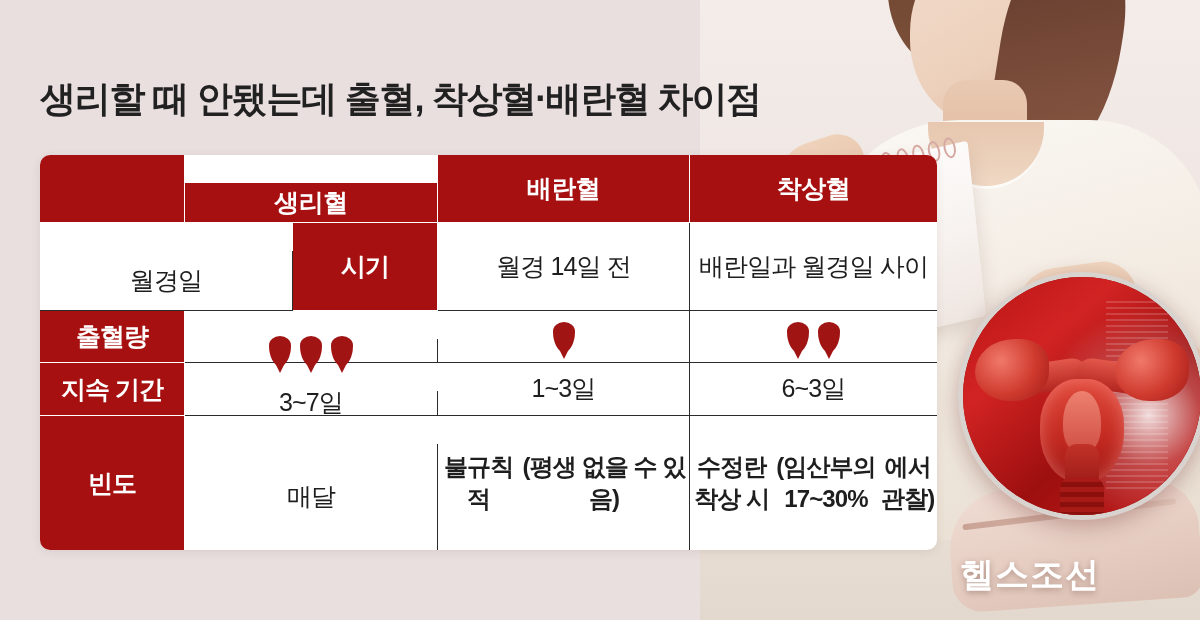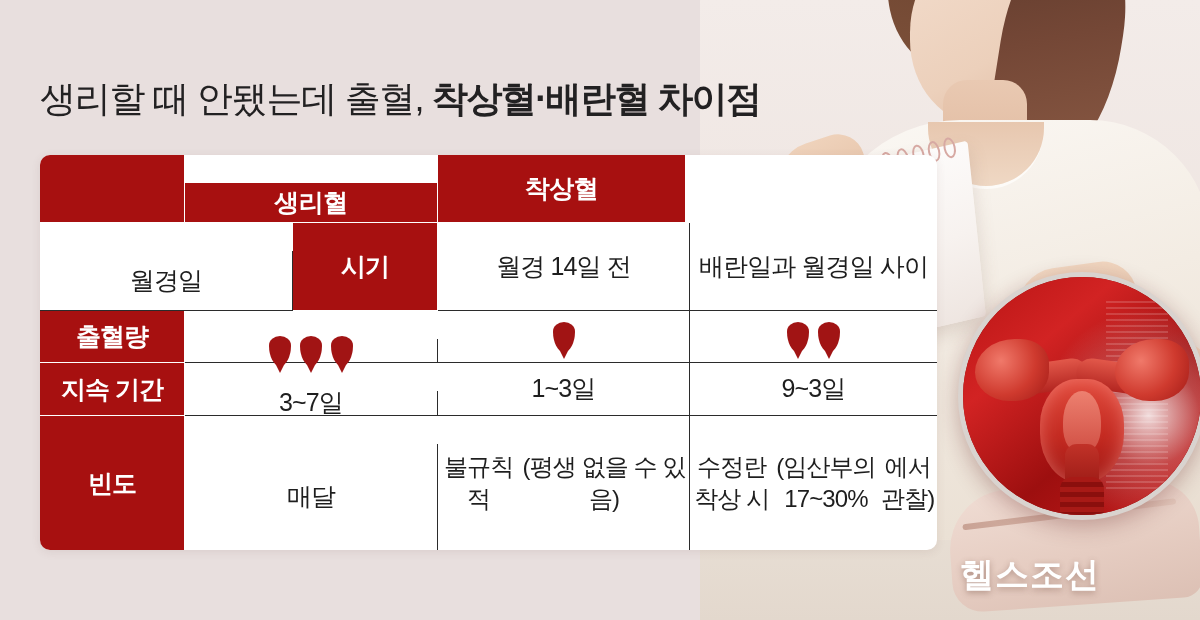--- a/index.html
+++ b/index.html
@@ -180,21 +180,21 @@
   }
   .ovary.left{left:5%;}
   .ovary.right{right:5%;}
 
   
   .title{
     position:absolute;left:40px;top:52px;
     font-size:36px;line-height:1.25;color:#222122;
     letter-spacing:-1.2px;white-space:nowrap;
   }
-  .title .t-light{font-weight:400;}
+  .title .t-light{font-weight:700;}
   .title .t-bold{font-weight:700;letter-spacing:-1.6px;}
 
   
   .table{
     position:absolute;left:40px;top:155px;width:897px;height:395px;
     border-radius:10px;
     overflow:hidden;
     background:#fff;
     box-shadow:0 2px 10px rgba(100,60,55,.10);
   }
@@ -223,21 +223,21 @@
     background:#a71010;color:#fff;font-weight:800;font-size:25px;
     letter-spacing:-1px;border-right-color:#fff;border-bottom-color:#fff;
   }
   .r-head{height:68px;}
   .r-1{height:88px;}
   .r-2{height:52px;justify-content:flex-end;}
   .r-3{height:53px;}
   .r-4{height:134px;}
 
   .val{font-size:25px;font-weight:500;letter-spacing:-.9px;line-height:1.34;}
-  .val.multi{font-size:24px;}
+  .val.multi{font-size:24px;font-weight:bold;}
 
   .drops{display:flex;gap:9px;align-items:center;justify-content:center;}
   .drop{
     width:22px;height:30px;
     background:#a11414;
     border-radius:50% 50% 50% 50% / 68% 68% 32% 32%;
     transform:rotate(180deg);
     position:relative;
   }
   .drop::before{
@@ -343,20 +343,21 @@
     <div class="vagina"></div>
   </div>
 
   <h1 class="title"><span class="t-light">생리할 때 안됐는데 출혈,</span> <span class="t-bold">착상혈·배란혈 차이점</span></h1>
 
   <div class="table">
 
     <div class="trow head r-head">
       <div class="tcell c0"></div>
       <div class="tcell c1">생리혈</div>
+      <div class="tcell c2">배란혈</div>
       <div class="tcell c3">착상혈</div>
     </div>
 
     <div class="trow r-1">
       <div class="tcell c1 val">월경일</div>
       <div class="tcell c0 rowlabel">시기</div>
       <div class="tcell c2 val">월경 14일 전</div>
       <div class="tcell c3 val">배란일과 월경일 사이</div>
     </div>
 
@@ -379,21 +380,21 @@
             <span class="drop"></span>
             <span class="drop"></span>
           </div>
       </div>
     </div>
 
     <div class="trow r-3">
       <div class="tcell c0 rowlabel">지속 기간</div>
       <div class="tcell c1 val">3~7일</div>
       <div class="tcell c2 val">1~3일</div>
-      <div class="tcell c3 val">9~3일</div>
+      <div class="tcell c3 val">6~3일</div>
     </div>
 
     <div class="trow r-4">
       <div class="tcell c0 rowlabel">빈도</div>
       <div class="tcell c1 val">매달</div>
       <div class="tcell c2 val multi">
           <span style="display:block">불규칙적</span>
           <span style="display:block">(평생 없을 수 있음)</span>
         </div>
       <div class="tcell c3 val multi">

